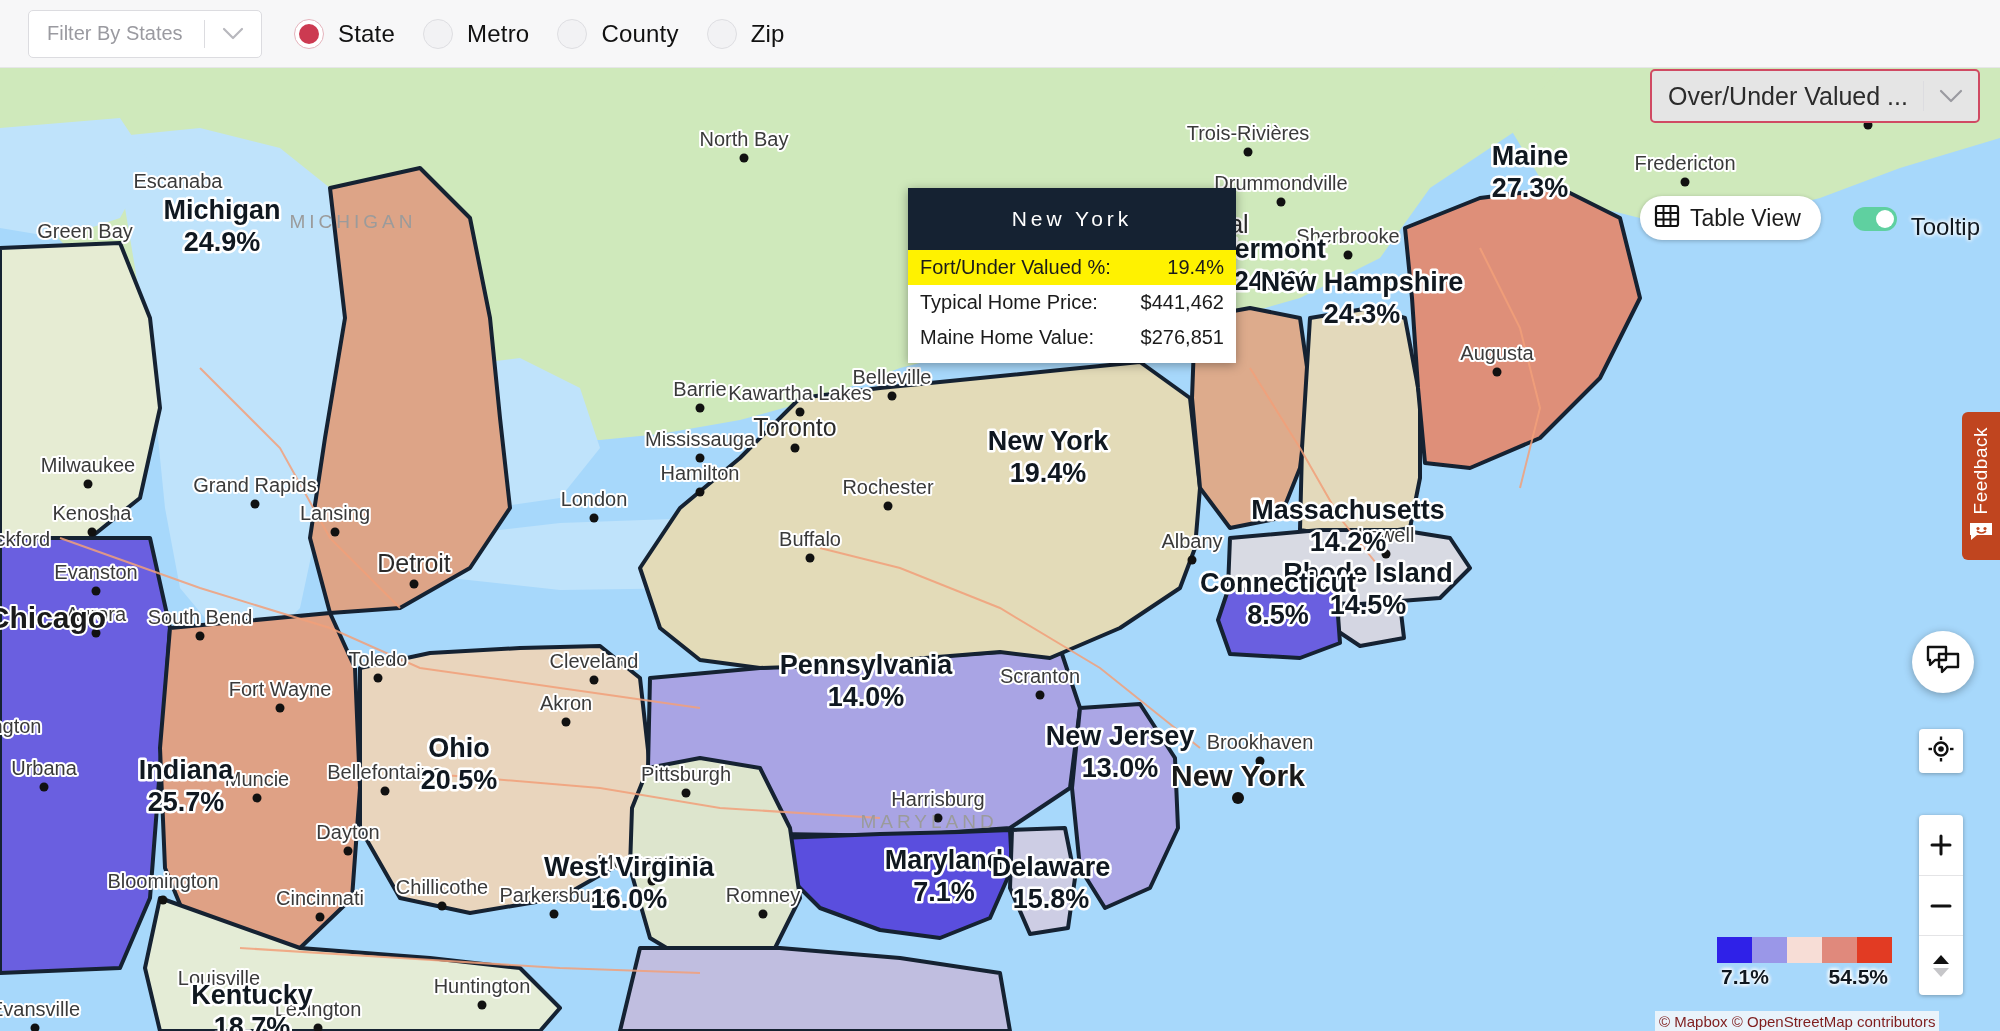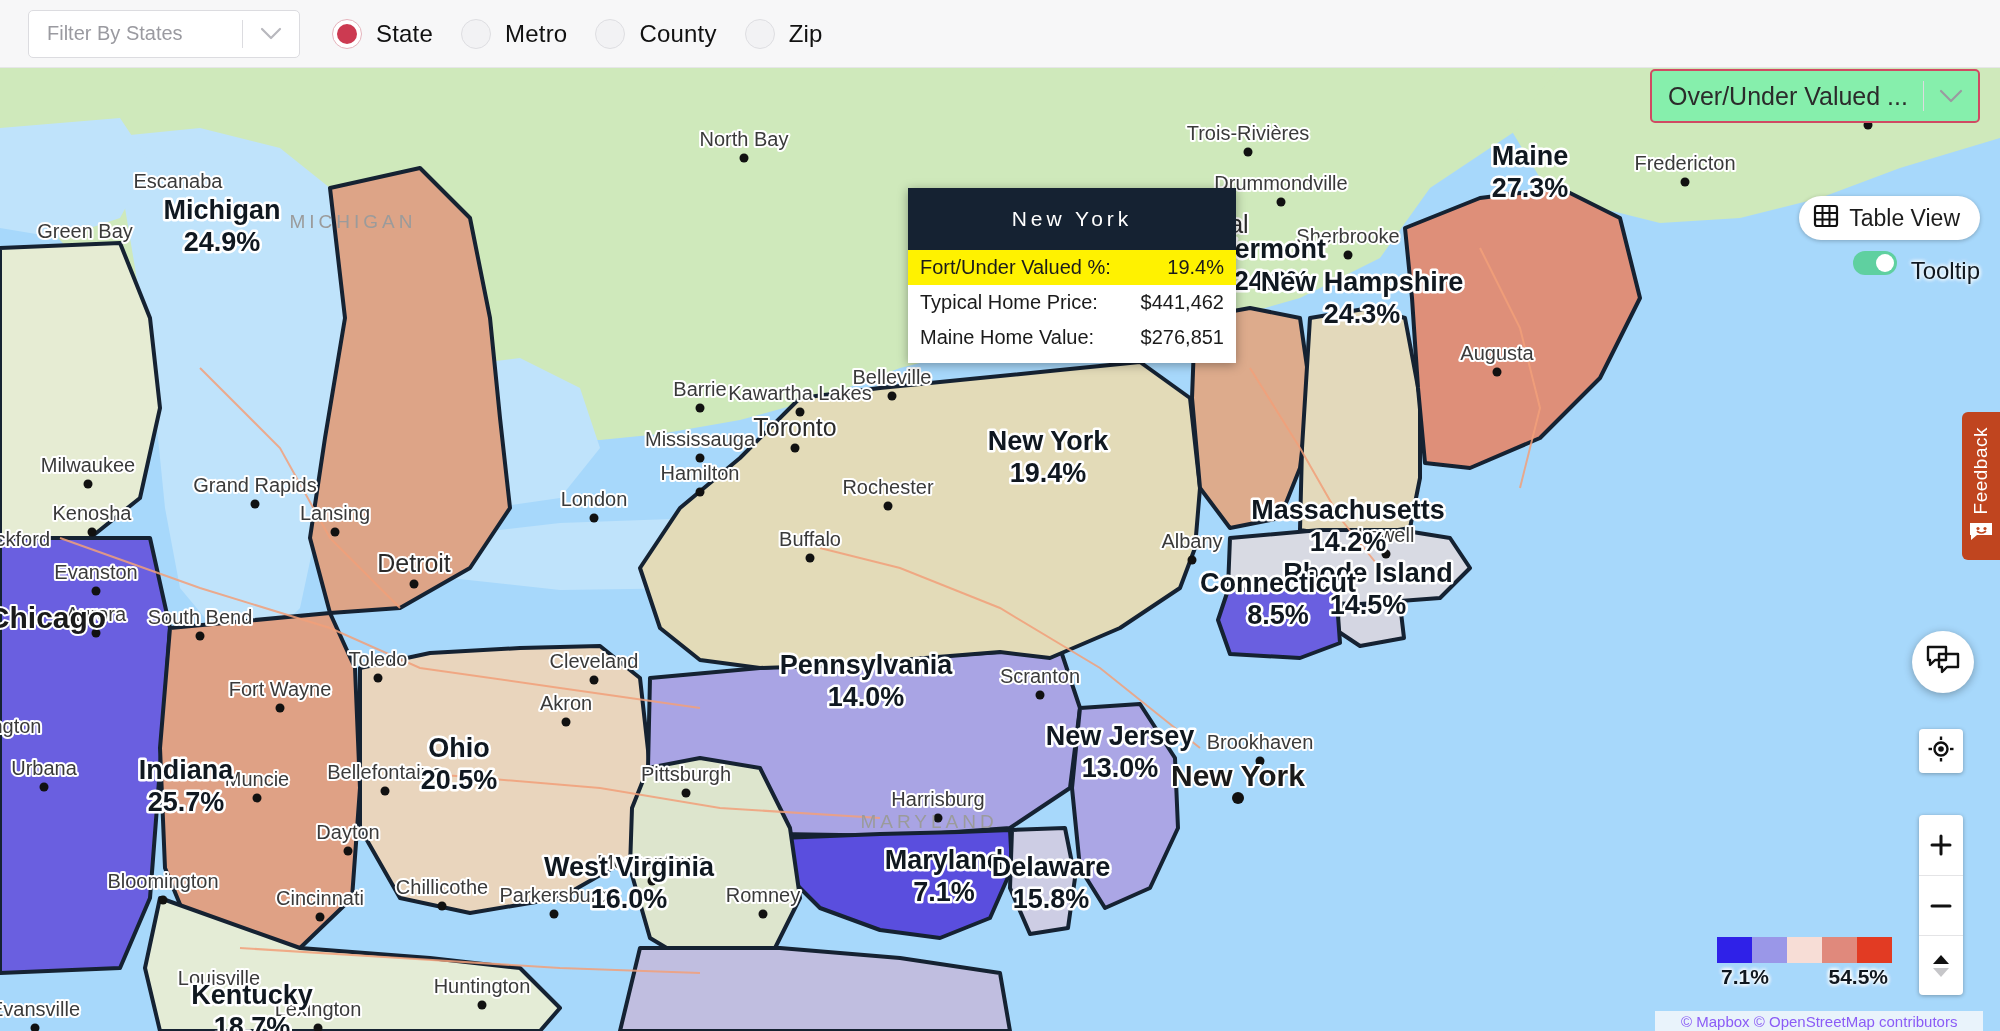--- a/index.html
+++ b/index.html
@@ -7,21 +7,21 @@
   html,body { width:2000px; height:1031px; overflow:hidden;
     font-family:"Liberation Sans", sans-serif; background:#fff; }
 
   #app { position:relative; width:2000px; height:1031px; }
 
   
   #topbar { position:absolute; left:0; top:0; width:2000px; height:68px;
     background:#f7f7f8; display:flex; align-items:center; padding-left:28px;
     z-index:60; border-bottom:1px solid #e6e6e8; }
 
-  #filter-select { width:272px; height:48px; background:#fff;
+  #filter-select { width:234px; height:48px; background:#fff;
     border:1px solid #dcdce0; border-radius:5px; display:flex;
     align-items:center; position:relative; }
   #filter-select .ph { flex:1; padding-left:18px; font-size:20px; color:#9a9aa0; }
   #filter-select .divider { width:1px; height:28px; background:#dcdce0; }
   #filter-select .chev { width:56px; display:flex; align-items:center; justify-content:center; }
 
   .radio-group { display:flex; align-items:center; margin-left:22px; }
   .radio-item { display:flex; align-items:center; margin-right:8px; padding:0 10px; }
   .radio-dot { width:30px; height:30px; border-radius:50%; border:1px solid #dedee2;
     background:#f2f2f4; display:flex; align-items:center; justify-content:center; }
@@ -57,29 +57,29 @@
   #tooltip .tt-row { display:flex; justify-content:space-between;
     padding:6px 12px; font-size:20px; color:#1b1b1b; }
   #tooltip .tt-row.hl { background:#fff200; }
   #tooltip .tt-row .v { font-weight:normal; }
 
   
   #datapoint-panel { position:absolute; right:20px; top:30px; width:330px; z-index:50; }
   #dp-title { font-size:25px; font-weight:bold; color:#101820; text-align:center;
     letter-spacing:.5px; margin-bottom:10px;
     text-shadow:0 0 4px #fff,0 0 4px #fff,0 0 4px #fff,0 0 4px #fff; }
-  #dp-select { height:54px; background:#86efac; border:2px solid #d04a63;
+  #dp-select { height:54px; background:#e5e5e5; border:2px solid #d04a63;
     border-radius:5px; display:flex; align-items:center; }
   #dp-select .val { flex:1; padding-left:16px; font-size:25px; color:#2b2b2b;
     white-space:nowrap; overflow:hidden; }
   #dp-select .divider { width:1px; height:30px; background:#dcdce0; }
   #dp-select .chev { width:54px; display:flex; align-items:center; justify-content:center; }
 
   #view-row { position:absolute; right:20px; top:196px; width:340px;
-    display:flex; align-items:flex-end; justify-content:space-between; z-index:50;flex-direction:column; }
+    display:flex; align-items:flex-start; justify-content:space-between; z-index:50; }
   #table-view-btn { background:#fff; border-radius:24px; height:44px;
     display:flex; align-items:center; padding:0 20px 0 14px;
     box-shadow:0 1px 4px rgba(0,0,0,.25); cursor:pointer; }
   #table-view-btn .lbl { font-size:23px; color:#1c1c1c; margin-left:10px; }
   #tooltip-toggle-wrap { display:flex; align-items:center; }
   .switch { width:44px; height:24px; border-radius:12px; background:#5fd0a0;
     position:relative; cursor:pointer; }
   .switch::after { content:""; position:absolute; right:3px; top:3px;
     width:18px; height:18px; border-radius:50%; background:#fff; }
   #tooltip-toggle-wrap .lbl { font-size:24px; color:#101820; margin-left:14px;
@@ -110,21 +110,21 @@
   
   #legend { position:absolute; right:108px; bottom:42px; z-index:50; }
   #legend .swatches { display:flex; }
   #legend .sw { width:35px; height:26px; }
   #legend .labels { display:flex; justify-content:space-between; margin-top:2px;
     width:175px; padding:0 4px; }
   #legend .labels span { font-size:21px; font-weight:bold; color:#101820;
     text-shadow:0 0 4px #fff,0 0 4px #fff,0 0 4px #fff,0 0 4px #fff; }
 
   #attrib { position:absolute; left:1655px; bottom:0; height:20px;
-    background:#e9f3fb; font-size:15px; color:#8b5cf6; padding:2px 26px;
+    background:#e9f3fb; font-size:15px; color:#7f1d1d; padding:2px 4px;
     z-index:50; overflow:hidden; }
 </style>
 </head>
 <body>
 
 <div id="app">
 
   <div id="topbar">
 
     <div id="filter-select">

